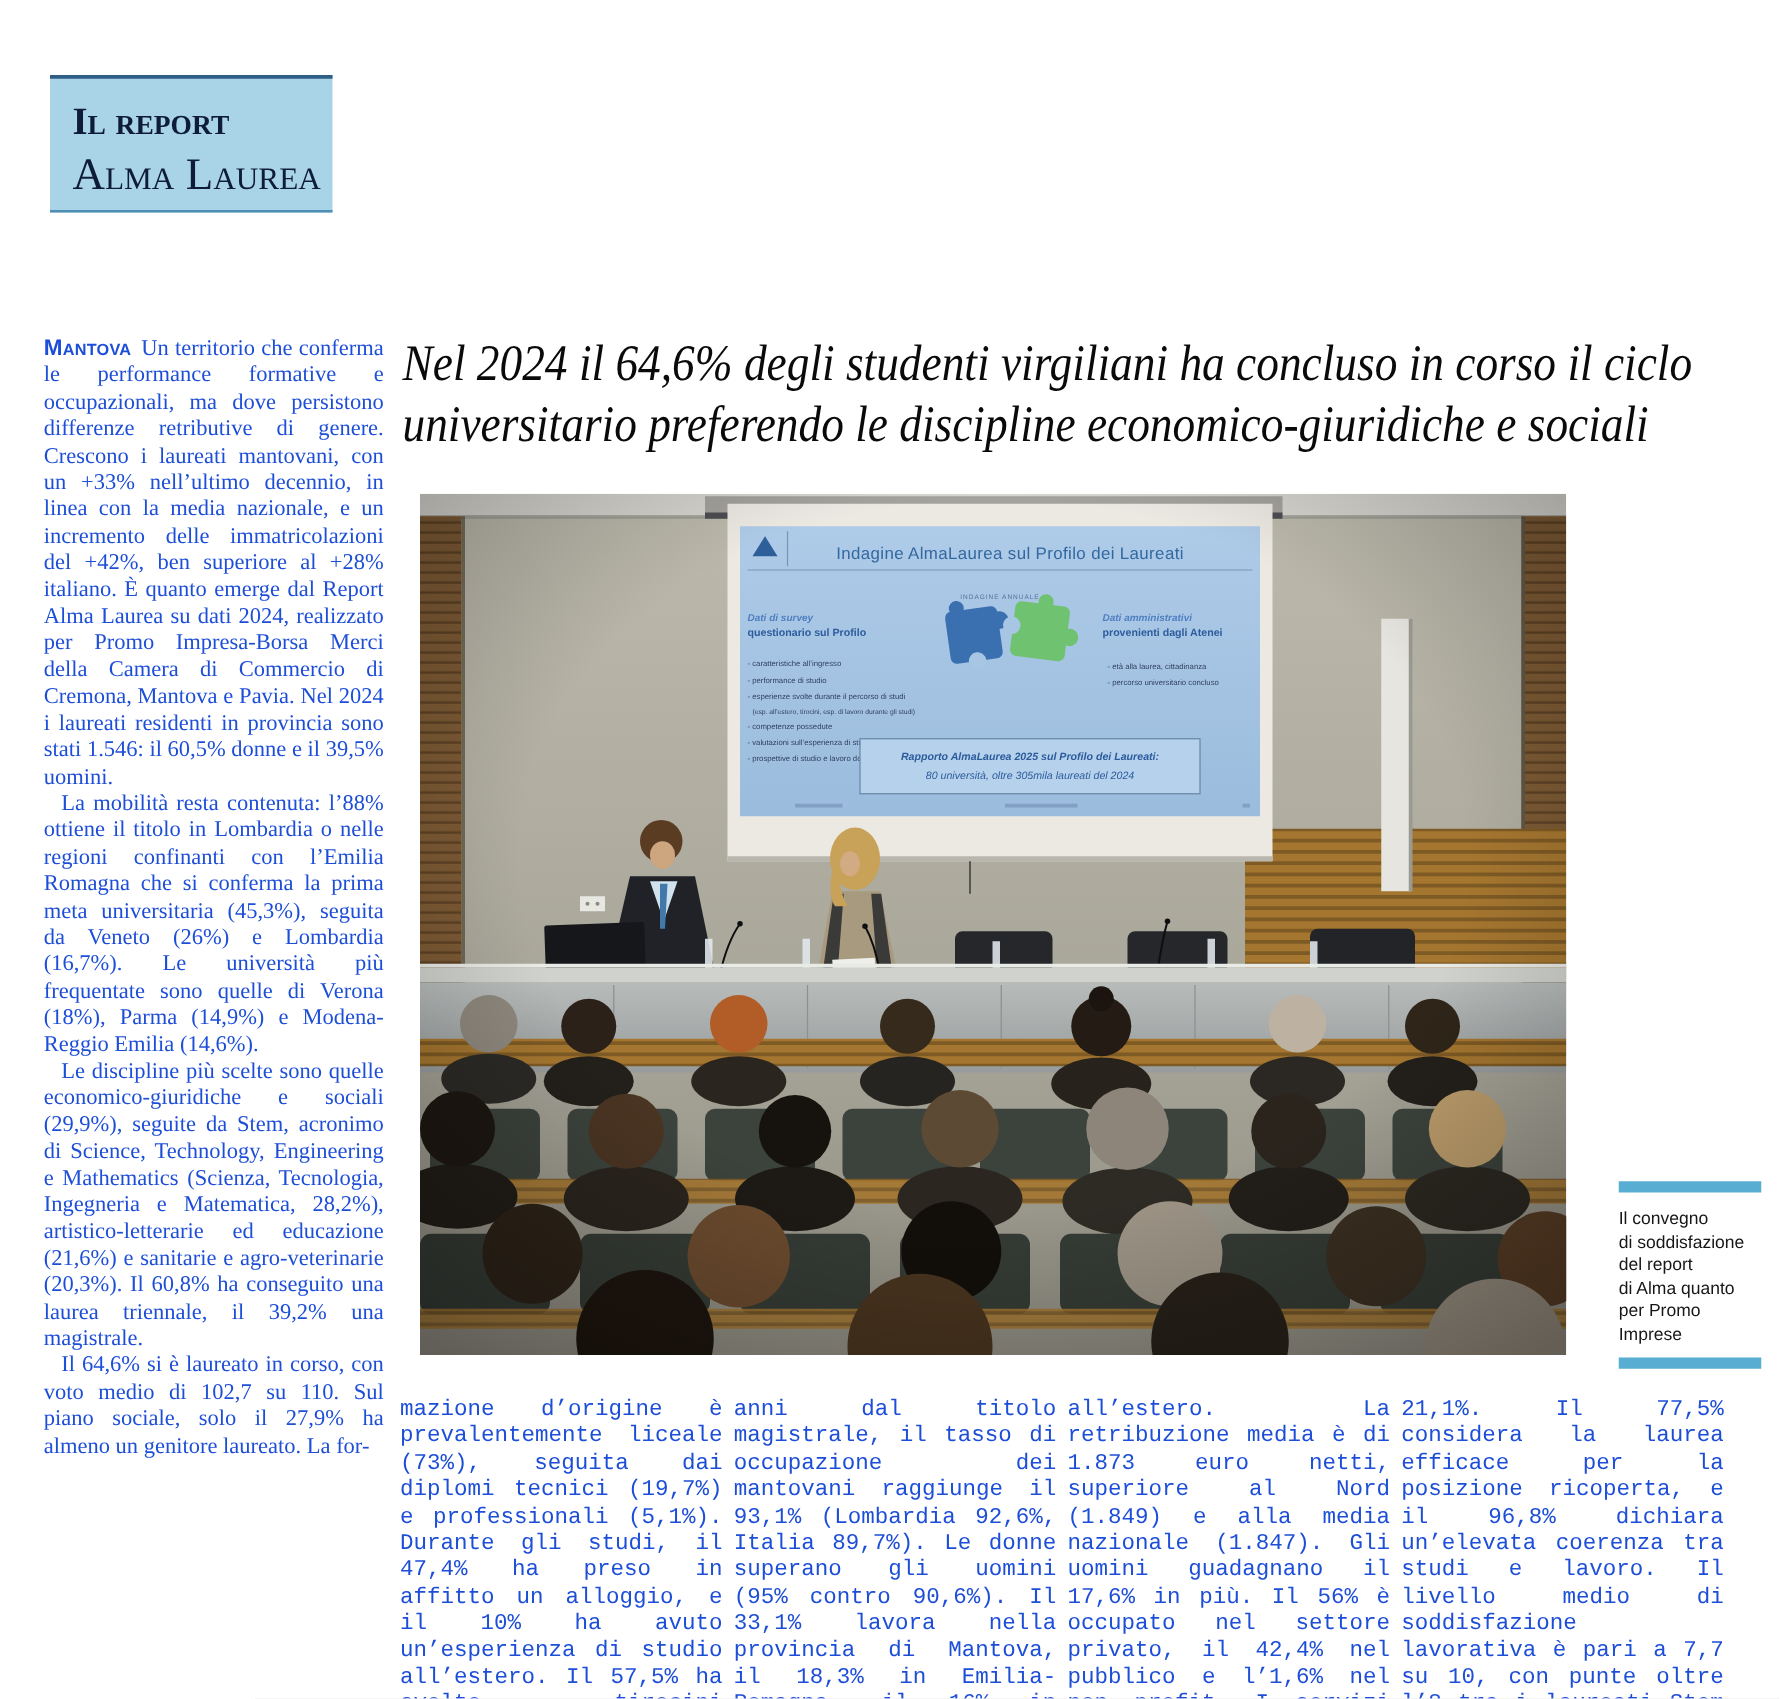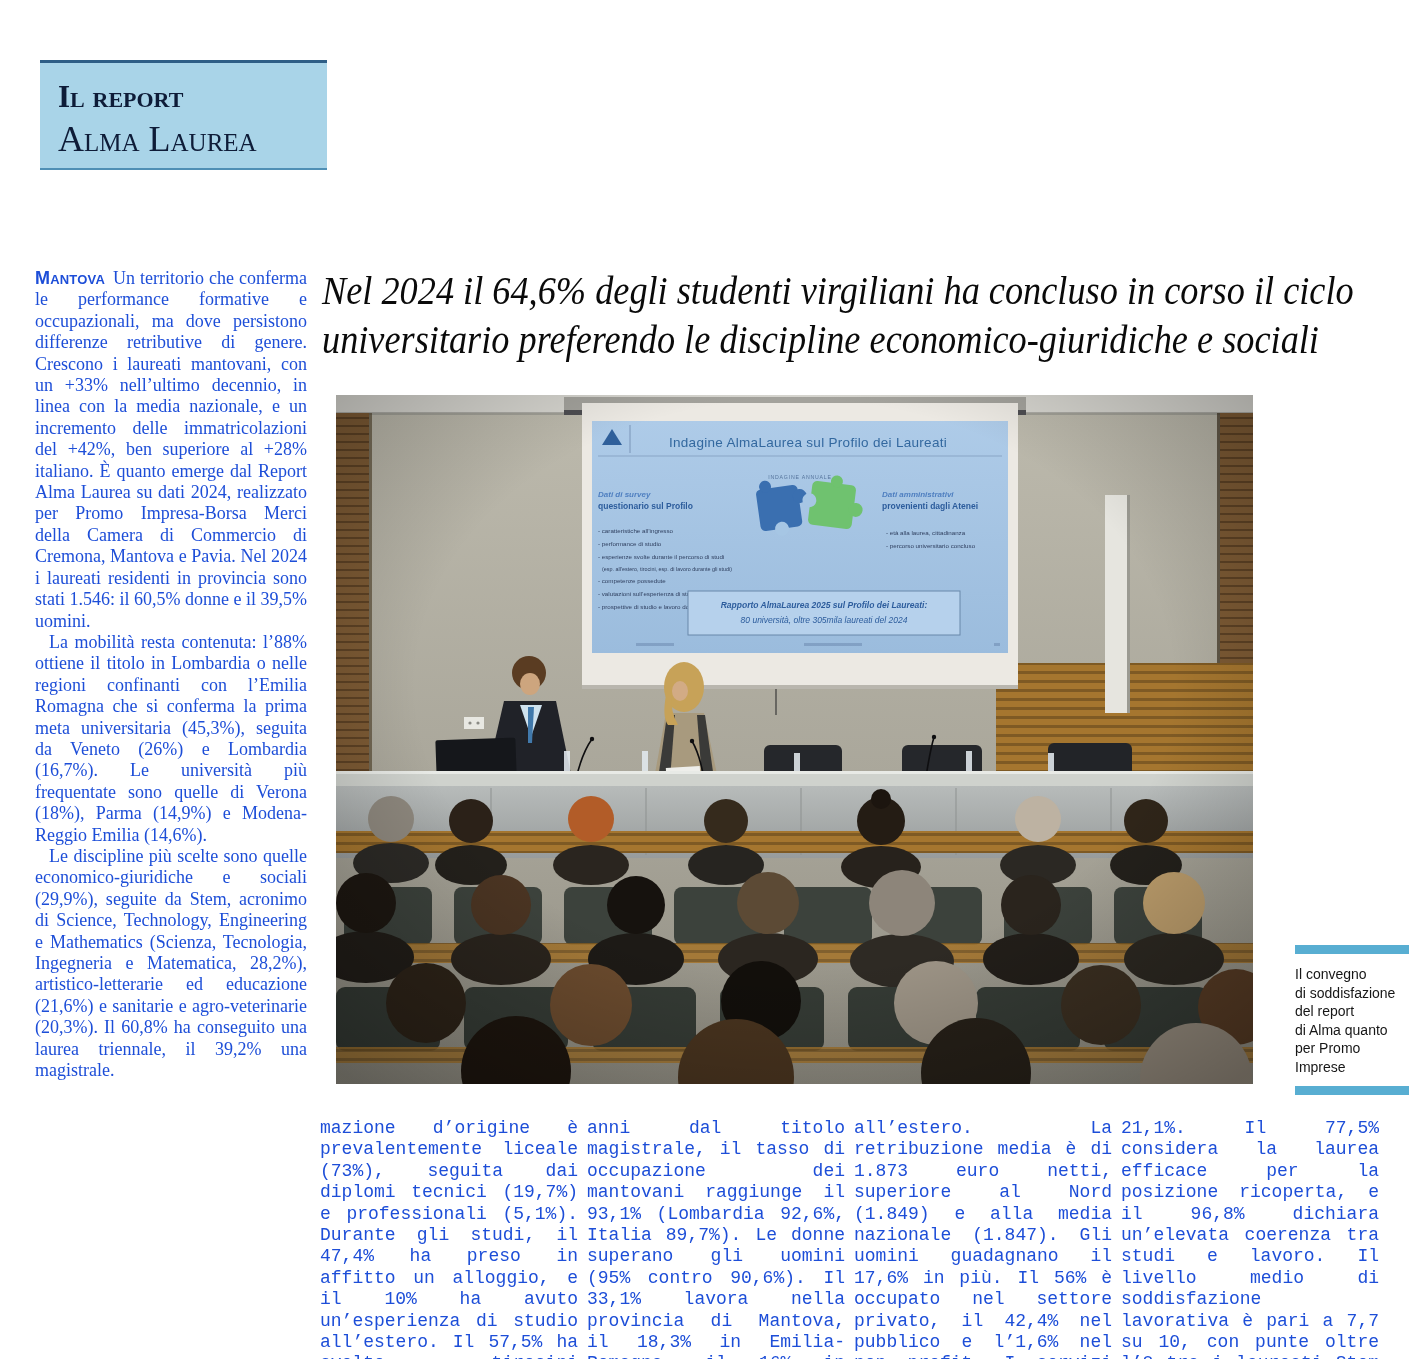--- a/index.html
+++ b/index.html
@@ -1,19 +1,19 @@
 <!DOCTYPE html>
 <html lang="it"><head>
 <meta charset="utf-8">
 <style>
   html,body{margin:0;padding:0;background:#e8e8e8;}
   .page{position:relative;width:1428px;height:1359px;background:#ffffff;overflow:hidden;
         font-family:"Liberation Serif",serif;color:#111;}
   
-  .kicker{position:absolute;left:40px;top:60px;width:287px;height:110px;background:#a9d4e8;
+  .kicker{position:absolute;left:40px;top:60px;width:226px;height:110px;background:#a9d4e8;
           border-top:3px solid #2e5e86;border-bottom:2px solid #4f8fb5;box-sizing:border-box;
           padding:14px 0 0 18px;}
   .kicker .l1{font-variant:small-caps;font-weight:bold;font-size:31px;line-height:40px;color:#0e1c38;}
   .kicker .l2{font-variant:small-caps;font-size:36px;line-height:44px;color:#0e1c38;}
   
   .headline{position:absolute;left:318px;top:24px;width:1105px;}
   .headline .hl{font-family:"Liberation Sans",sans-serif;font-weight:bold;font-size:99px;
                 line-height:106px;letter-spacing:-2px;color:#060606;white-space:nowrap;
                 transform:scaleX(0.665);transform-origin:left top;}
   
@@ -55,20 +55,21 @@
 
   <div class="subhead">
     <div class="sl">Nel 2024 il 64,6% degli studenti virgiliani ha concluso in corso il ciclo</div>
     <div class="sl">universitario preferendo le discipline economico-giuridiche e sociali</div>
   </div>
 
   <div class="leftcol bodytext">
     <p><span class="dateline">Mantova</span><span>Un territorio che conferma le performance formative e occupazionali, ma dove persistono differenze retributive di genere. Crescono i laureati mantovani, con un +33% nell’ultimo decennio, in linea con la media nazionale, e un incremento delle immatricolazioni del +42%, ben superiore al +28% italiano. È quanto emerge dal Report Alma Laurea su dati 2024, realizzato per Promo Impresa-Borsa Merci della Camera di Commercio di Cremona, Mantova e Pavia. Nel 2024 i laureati residenti in provincia sono stati 1.546: il 60,5% donne e il 39,5% uomini.</span></p>
     <p class="ind">La mobilità resta contenuta: l’88% ottiene il titolo in Lombardia o nelle regioni confinanti con l’Emilia Romagna che si conferma la prima meta universitaria (45,3%), seguita da Veneto (26%) e Lombardia (16,7%). Le università più frequentate sono quelle di Verona (18%), Parma (14,9%) e Modena-Reggio Emilia (14,6%).</p>
     <p class="ind">Le discipline più scelte sono quelle economico-giuridiche e sociali (29,9%), seguite da Stem, acronimo di Science, Technology, Engineering e Mathematics (Scienza, Tecnologia, Ingegneria e Matematica, 28,2%), artistico-letterarie ed educazione (21,6%) e sanitarie e agro-veterinarie (20,3%). Il 60,8% ha conseguito una laurea triennale, il 39,2% una magistrale.</p>
+    <p class="ind">Il 64,6% si è laureato in corso, con voto medio di 102,7 su 110. Sul piano sociale, solo il 27,9% ha almeno un genitore laureato. La for-</p>
   </div>
 
   <div class="photo">
     <svg width="917" height="689" viewBox="0 0 917 689" xmlns="http://www.w3.org/2000/svg">
       <defs>
         <linearGradient id="wallGrad" x1="0" y1="0" x2="0" y2="1">
           <stop offset="0" stop-color="#bcb9ac"></stop>
             <stop offset=".6" stop-color="#a8a599"></stop>
             <stop offset="1" stop-color="#8f8c81"></stop>
         </linearGradient>

